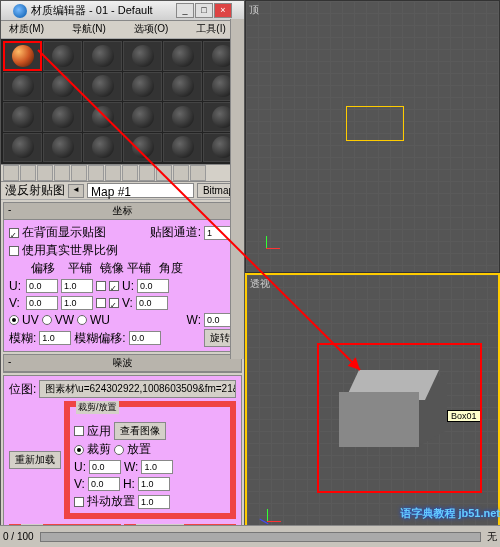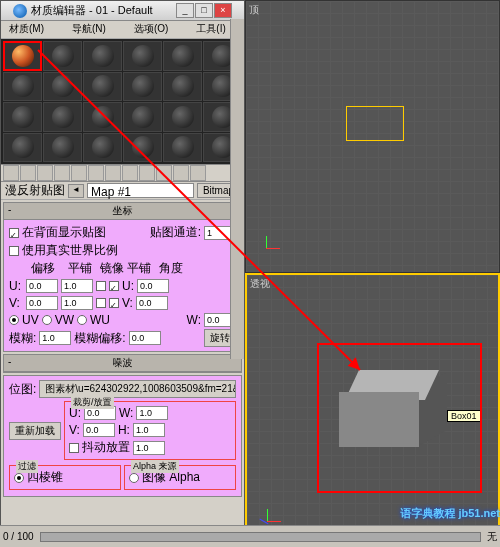--- a/index.html
+++ b/index.html
@@ -30,21 +30,21 @@
 .rhead::before{content:"-";position:absolute;left:4px;}
 .rbody{padding:3px 5px;}
 .row{display:flex;align-items:center;gap:3px;margin:1px 0;min-height:16px;}
 .lbl{font-size:12px;}
 .radio,.chk{width:10px;height:10px;border:1px solid #666;background:#fff;}
 .radio{border-radius:50%;}
 .radio.on::after{content:"";display:block;width:4px;height:4px;background:#000;border-radius:50%;margin:2px;}
 .chk.on::after{content:"✓";font-size:8px;line-height:8px;}
 .spin{width:32px;height:14px;border:1px solid #888;background:#fff;font-size:9px;padding:0 2px;line-height:12px;}
 .btn{border:1px solid #888;background:#d4d0c8;padding:1px 5px;font-size:10px;}
-.grp{border:1px solid #ef4444;padding:2px 4px 2px;margin:2px 0;position:relative;}
+.grp{border:6px solid #ef4444;padding:14px 4px 2px;margin:2px 0;position:relative;}
 .grplbl{position:absolute;top:-6px;left:6px;background:#d4d0c8;padding:0 2px;font-size:9px;}
 .colhead{font-size:12px;text-align:center;}
 .viewports{position:absolute;left:245px;top:0;width:255px;height:547px;display:flex;flex-direction:column;}
 .vp{flex:1;background:#555;border:1px solid #333;position:relative;background-image:linear-gradient(#5a5a5a 1px,transparent 1px),linear-gradient(90deg,#5a5a5a 1px,transparent 1px);background-size:12px 12px;}
 .vp.active{border:2px solid #fc0;}
 .vplabel{position:absolute;left:3px;top:2px;color:#ccc;font-size:10px;}
 .topbox{position:absolute;left:100px;top:105px;width:58px;height:35px;border:1px solid #fc0;}
 .axis{position:absolute;left:6px;bottom:6px;width:32px;height:32px;}
 .axis .x{position:absolute;left:14px;top:14px;width:14px;height:1px;background:#f33;}
 .axis .y{position:absolute;left:14px;top:2px;width:1px;height:12px;background:#3f3;}
@@ -250,20 +250,31 @@
       <div class="rbody">
         <div class="row">
           <span class="lbl">位图:</span>
           <div class="btn" style="flex:1;text-align:left;overflow:hidden;white-space:nowrap">图素材\u=624302922,1008603509&amp;fm=21&amp;gp=0.jpg</div>
         </div>
         <div class="row">
           <div class="btn">重新加载</div>
           <div class="grp" style="flex:1">
             <div class="grplbl">裁剪/放置</div>
             <div class="row">
+              <div class="chk"></div>
+                <span class="lbl">应用</span>
+              <div class="btn">查看图像</div>
+            </div>
+            <div class="row">
+              <div class="radio on"></div>
+                <span class="lbl">裁剪</span>
+              <div class="radio"></div>
+                <span class="lbl">放置</span>
+            </div>
+            <div class="row">
               <span class="lbl">U:</span>
                 <div class="spin">0.0</div>
               <span class="lbl">W:</span>
                 <div class="spin">1.0</div>
             </div>
             <div class="row">
               <span class="lbl">V:</span>
                 <div class="spin">0.0</div>
               <span class="lbl">H:</span>
                 <div class="spin">1.0</div>

